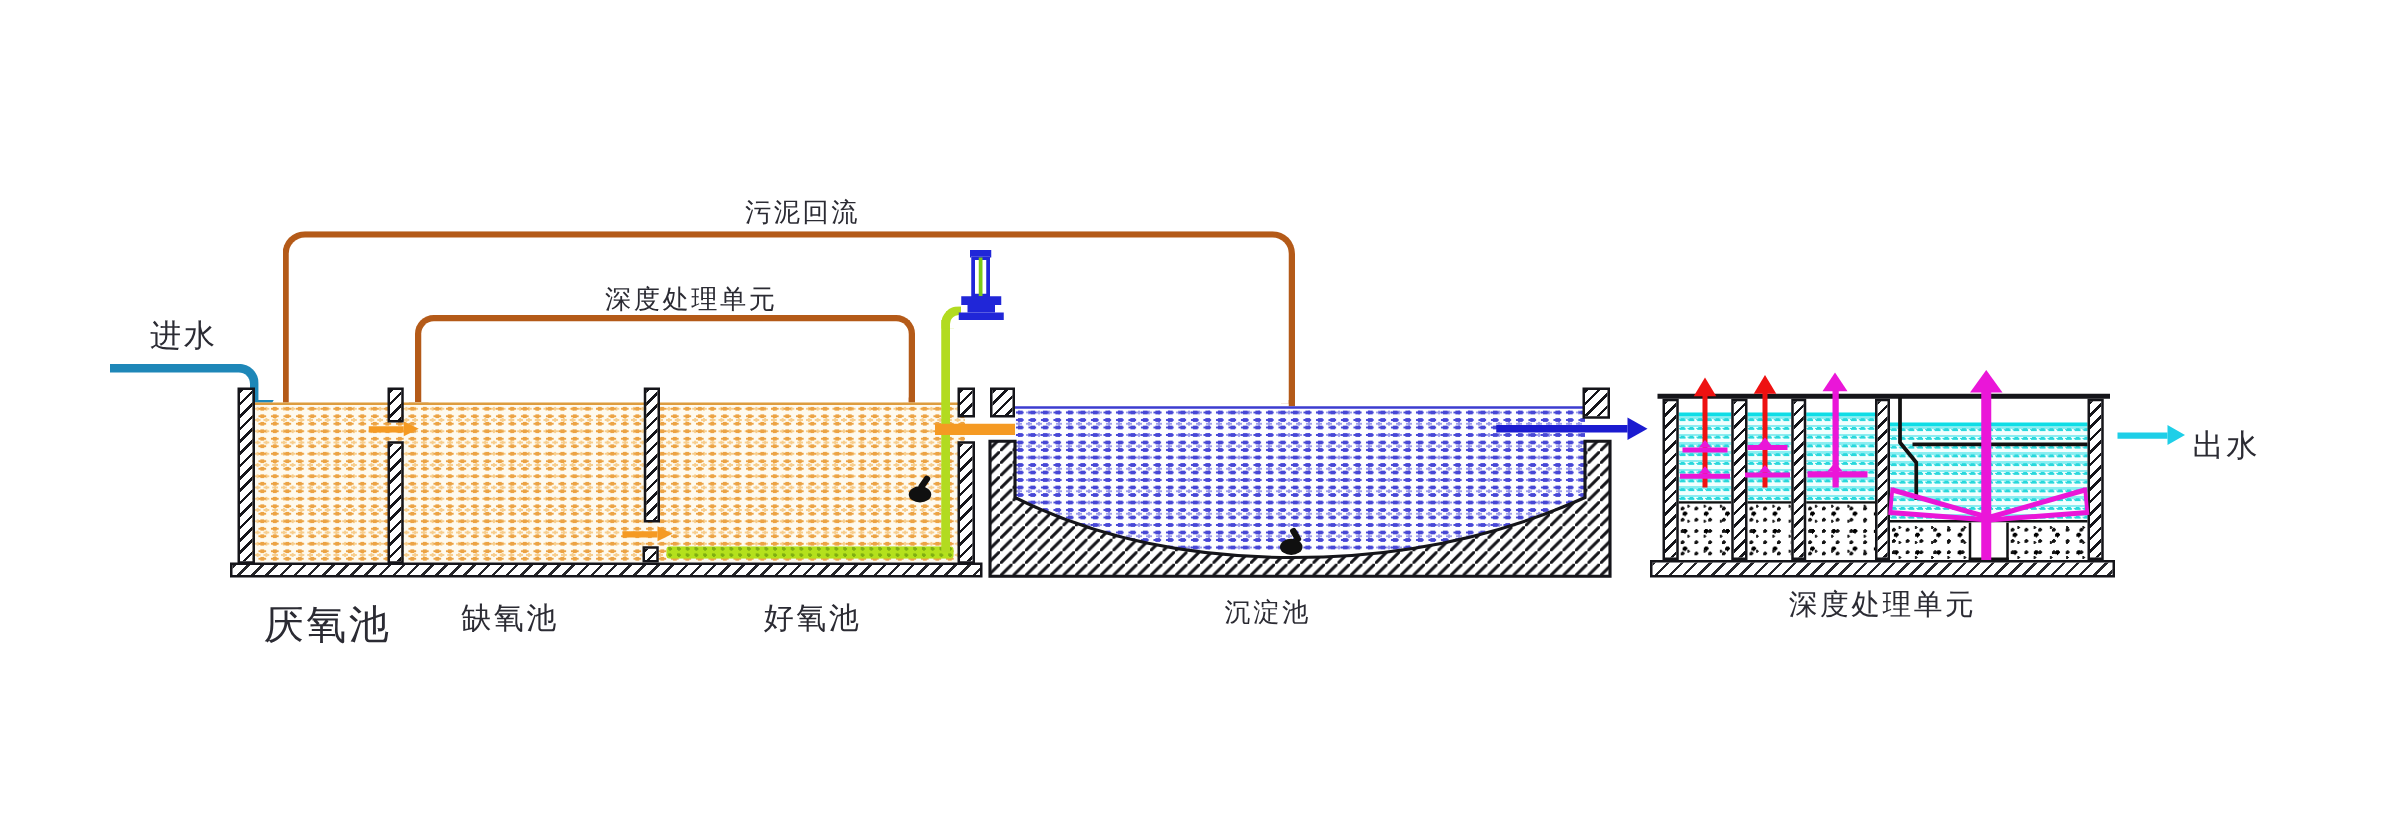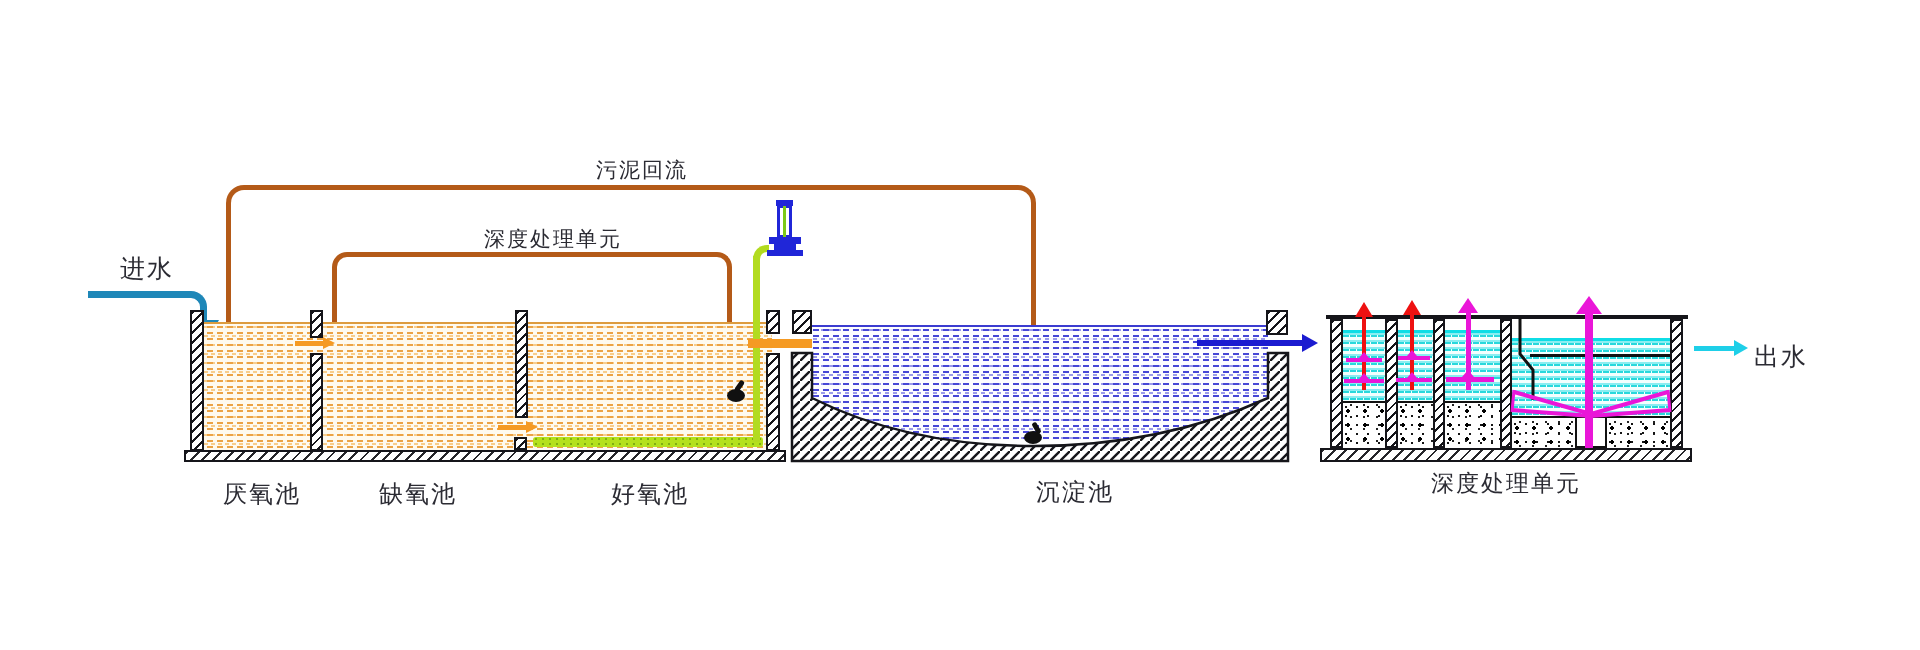--- a/index.html
+++ b/index.html
@@ -175,19 +175,19 @@
     <line x1="8" y1="6" x2="6" y2="28" stroke="#ea16d8" stroke-width="3"></line>
     <line x1="162" y1="6" x2="164" y2="28" stroke="#ea16d8" stroke-width="3"></line>
   </svg>
   <div class="shaft" style="left:1585px;top:313px;width:8px;height:135px;background:#ea16d8;"></div>
   <div class="tri" style="left:1576px;top:296px;border-left:13px solid transparent;border-right:13px solid transparent;border-bottom:18px solid #ea16d8;"></div>
 
   <div class="shaft" style="left:1694px;top:346px;width:40px;height:5px;background:#1ecfe8;"></div>
   <div class="tri" style="left:1734px;top:340px;border-top:8px solid transparent;border-bottom:8px solid transparent;border-left:14px solid #1ecfe8;"></div>
   <div class="lbl" style="left:1754px;top:340px;font-size:25px;">出水</div>
 
-  <div class="lbl ctr" style="left:262px;top:478px;font-size:24px;">厌氧池</div>
-  <div class="lbl ctr" style="left:418px;top:478px;font-size:24px;text-align:center;">缺氧池</div>
+  <div class="lbl ctr" style="left:262px;top:478px;font-size:32px;">厌氧池</div>
+  <div class="lbl ctr" style="left:408px;top:478px;font-size:24px;text-align:center;">缺氧池</div>
   <div class="lbl ctr" style="left:650px;top:478px;font-size:24px;">好氧池</div>
-  <div class="lbl ctr" style="left:1075px;top:476px;font-size:24px;">沉淀池</div>
+  <div class="lbl ctr" style="left:1014px;top:476px;font-size:21px;">沉淀池</div>
   <div class="lbl ctr" style="left:1506px;top:468px;font-size:23px;">深度处理单元</div>
 
 </div>
 
 </body></html>

